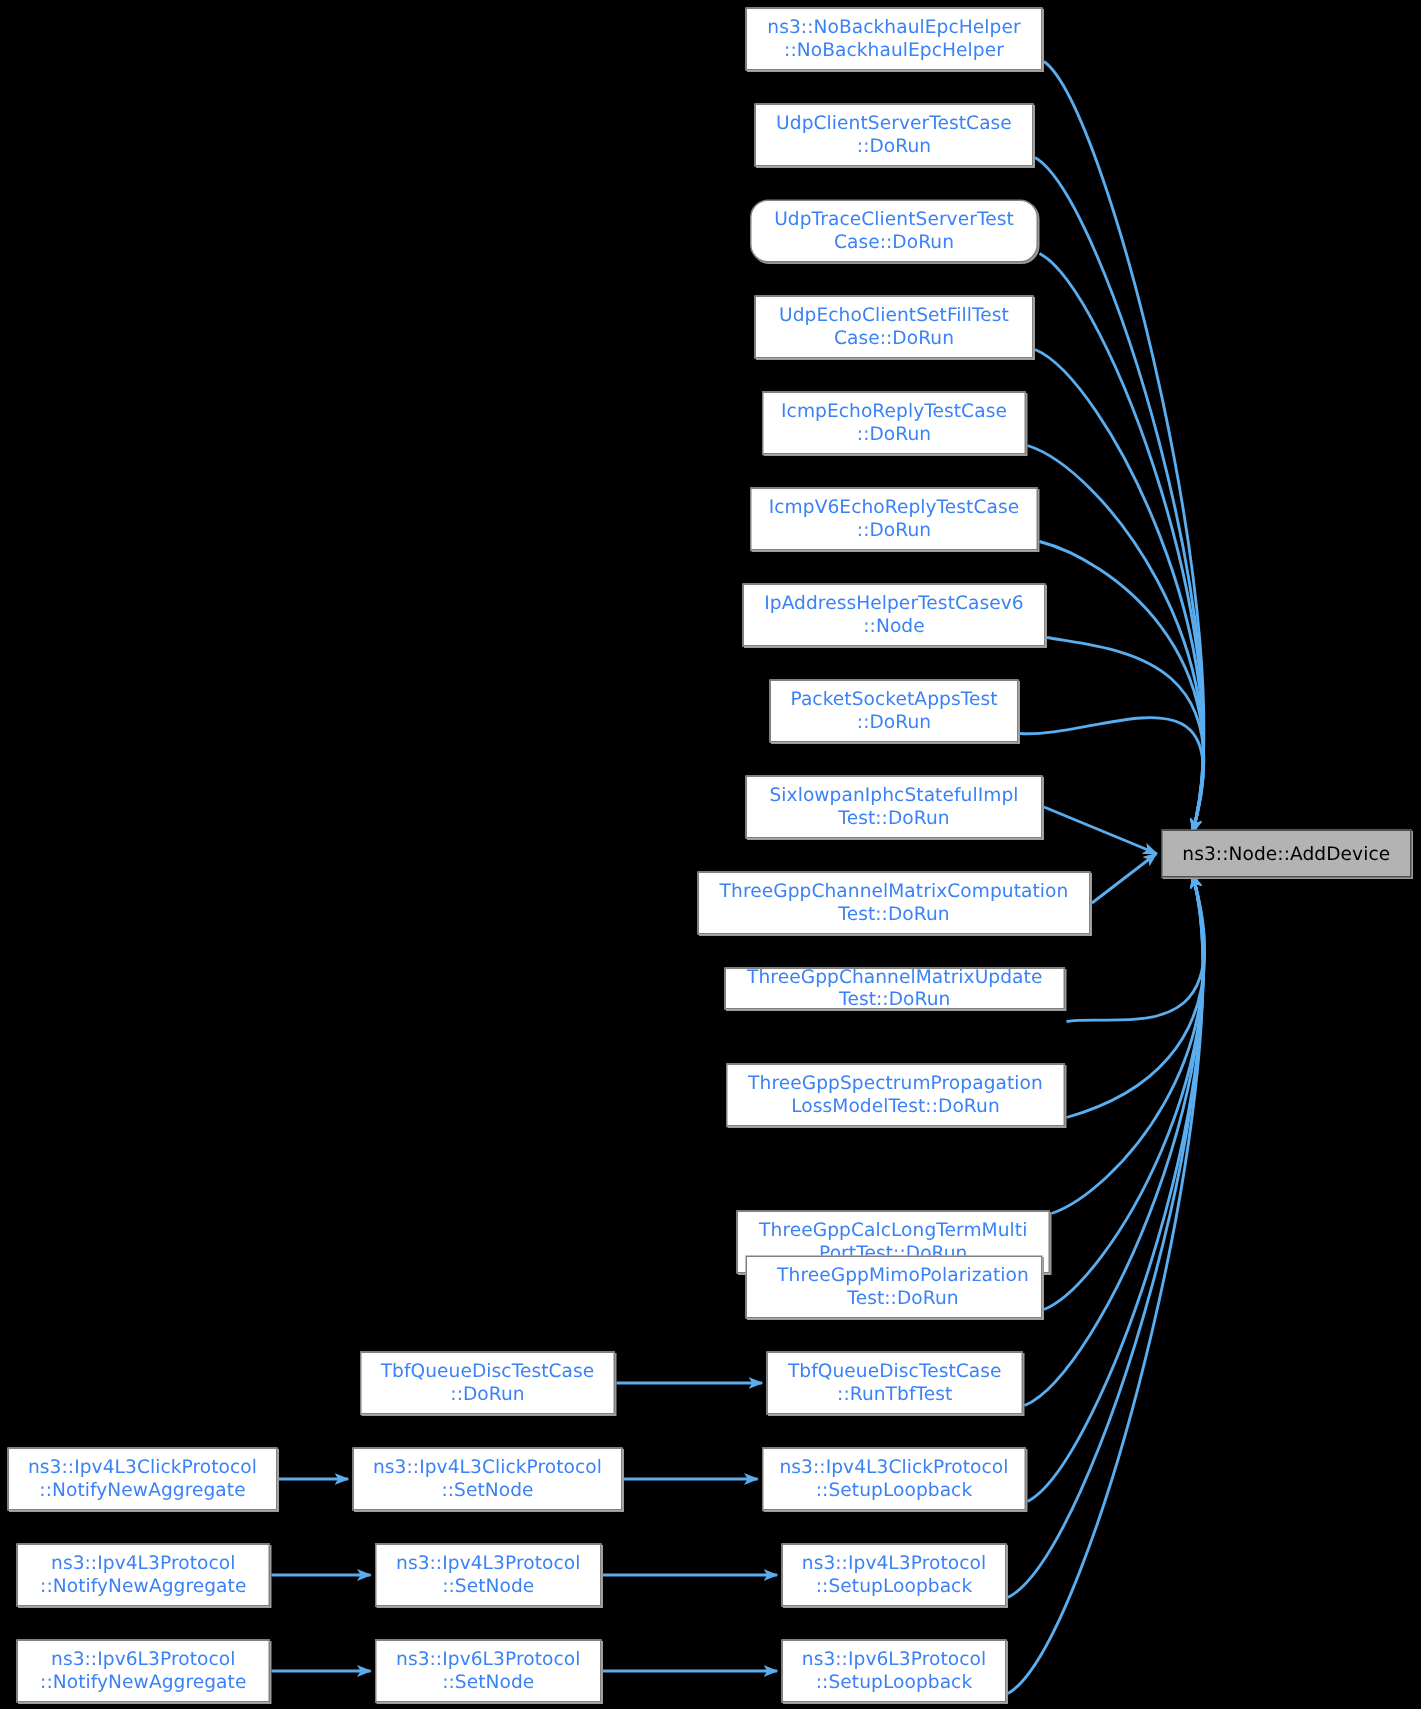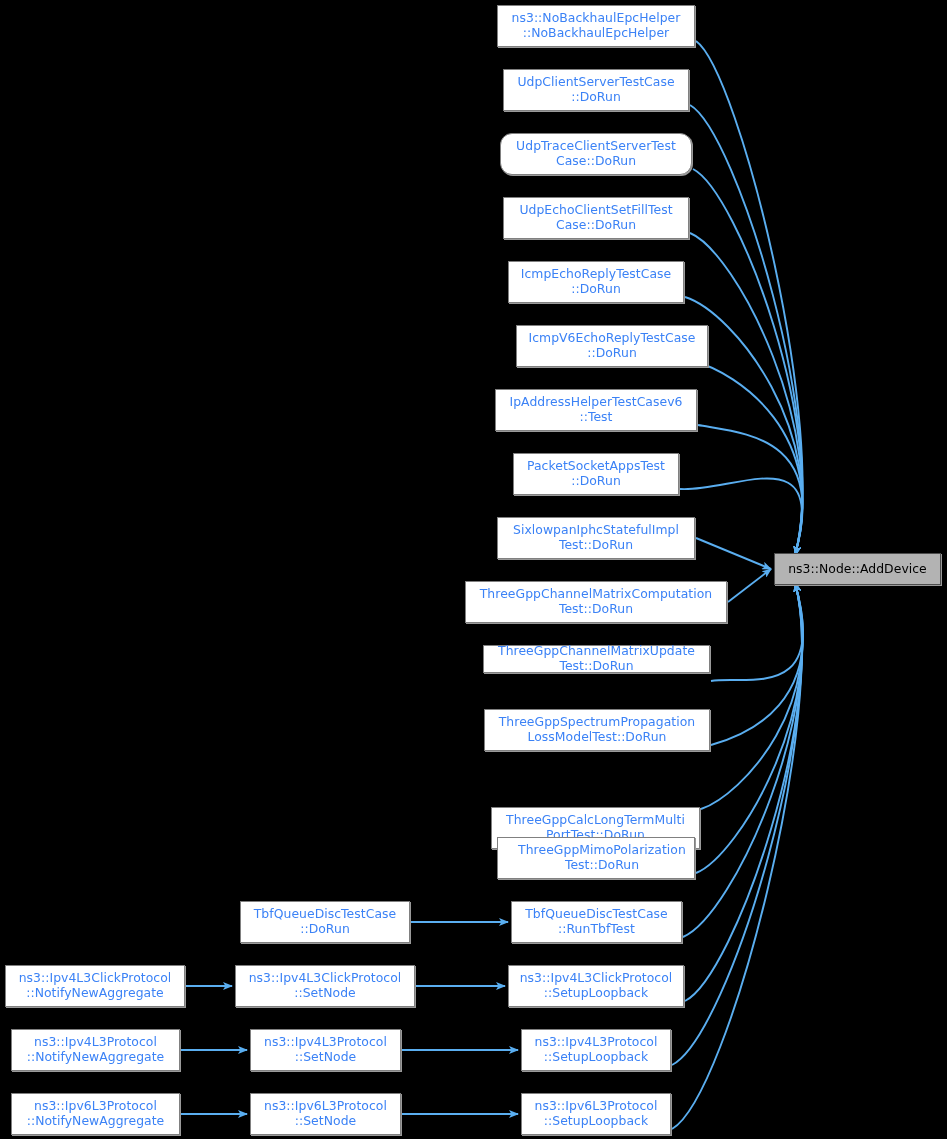--- a/index.html
+++ b/index.html
@@ -74,24 +74,24 @@
       <div class="node" style="left: 497px; top: 5px; width: 198px; height: 42px;"><span>ns3::NoBackhaulEpcHelper
 ::NoBackhaulEpcHelper</span></div>
       <div class="node" style="left: 503px; top: 69px; width: 186px; height: 42px; justify-content: center;"><span>UdpClientServerTestCase
 ::DoRun</span></div>
       <div class="node" style="left: 500px; top: 133px; width: 192px; height: 42px; border-radius: 12px;"><span>UdpTraceClientServerTest
 Case::DoRun</span></div>
       <div class="node" style="left: 503px; top: 197px; width: 186px; height: 42px;"><span>UdpEchoClientSetFillTest
 Case::DoRun</span></div>
       <div class="node" style="left: 508px; top: 261px; width: 176px; height: 42px;"><span>IcmpEchoReplyTestCase
 ::DoRun</span></div>
-      <div class="node" style="left: 500px; top: 325px; width: 192px; height: 42px; margin-left: 16px;"><span>IcmpV6EchoReplyTestCase
+      <div class="node" style="left: 500px; top: 325px; width: 192px; height: 42px;"><span>IcmpV6EchoReplyTestCase
 ::DoRun</span></div>
       <div class="node" style="left: 495px; top: 389px; width: 202px; height: 42px;"><span>IpAddressHelperTestCasev6
-::Test</span></div>
+::Node</span></div>
       <div class="node" style="left: 513px; top: 453px; width: 166px; height: 42px;"><span>PacketSocketAppsTest
 ::DoRun</span></div>
       <div class="node" style="left: 497px; top: 517px; width: 198px; height: 42px;"><span>SixlowpanIphcStatefulImpl
 Test::DoRun</span></div>
       <div class="node" style="left: 465px; top: 581px; width: 262px; height: 42px;"><span>ThreeGppChannelMatrixComputation
 Test::DoRun</span></div>
       <div class="node" style="left: 483px; top: 645px; width: 227px; height: 28px; text-align: center;"><span>ThreeGppChannelMatrixUpdate
 Test::DoRun</span></div>
       <div class="node" style="left: 484px; top: 709px; width: 226px; height: 42px;"><span>ThreeGppSpectrumPropagation
 LossModelTest::DoRun</span></div>

